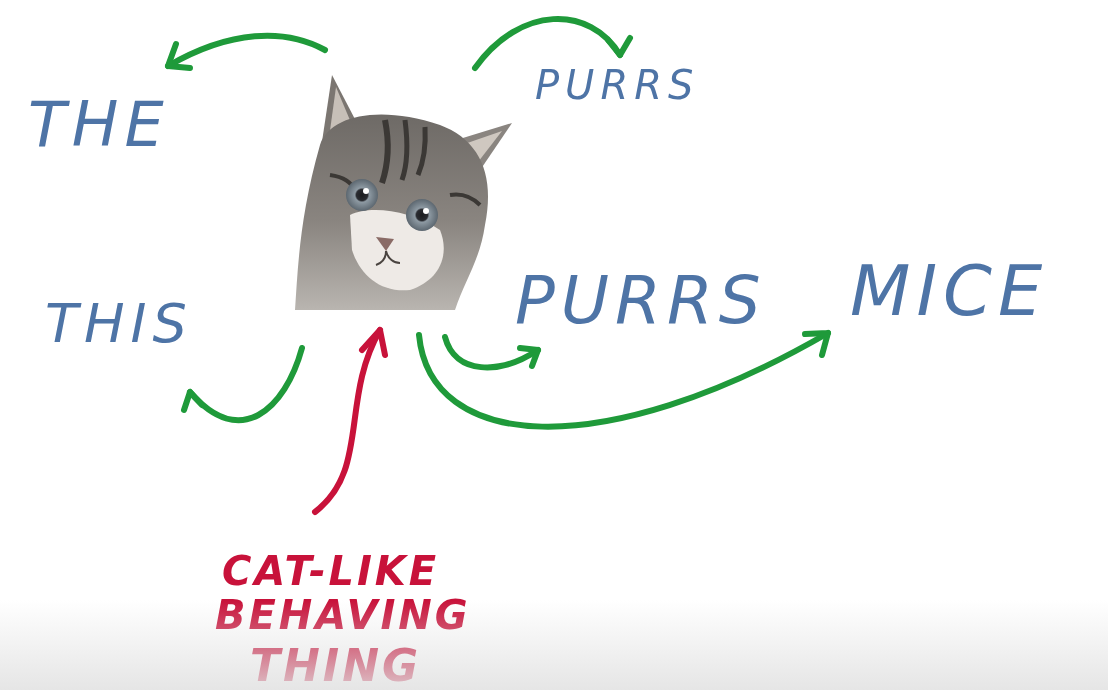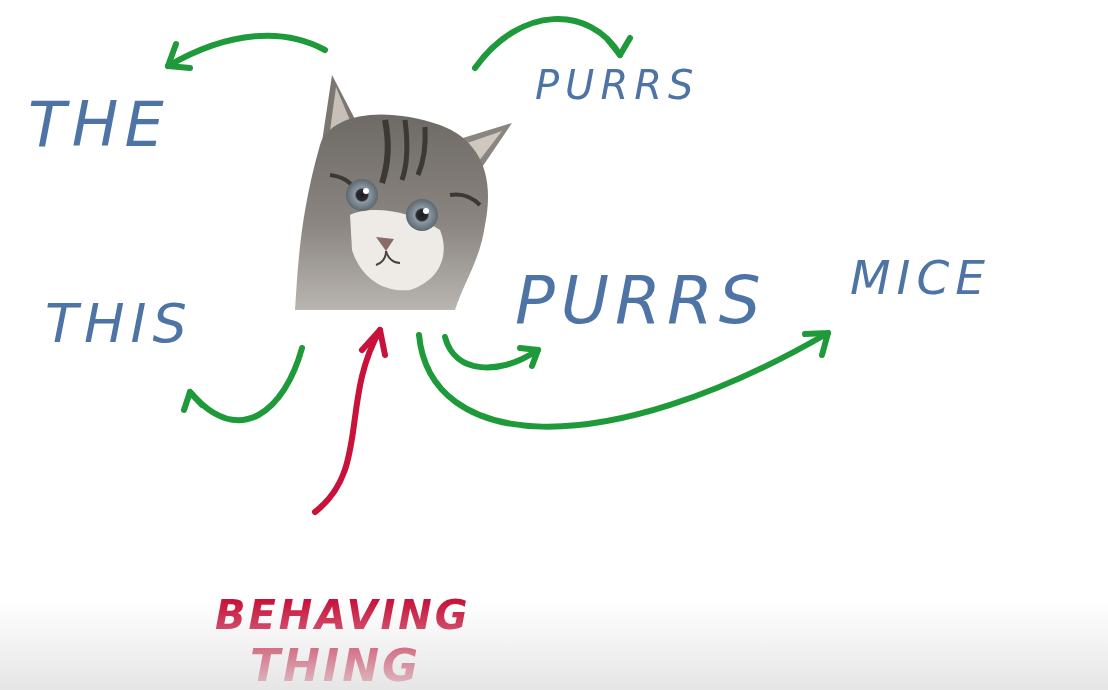--- a/index.html
+++ b/index.html
@@ -77,19 +77,20 @@
     <g fill="none" stroke="#c8123a" stroke-width="6" stroke-linecap="round" stroke-linejoin="round">
       <path d="M315,512 C370,470 340,400 380,330"></path>
       <path d="M380,330 L362,350 M380,330 L385,355"></path>
     </g>
   </svg>
 
   <div class="word" style="left:28px;top:88px;font-size:62px;">THE</div>
   <div class="word" style="left:535px;top:62px;font-size:40px;">PURRS</div>
   <div class="word" style="left:45px;top:292px;font-size:54px;">THIS</div>
   <div class="word" style="left:515px;top:262px;font-size:66px;">PURRS</div>
-  <div class="word" style="left:850px;top:250px;font-size:47px;">MICE</div>
+  <div class="word" style="left:850px;top:250px;font-size:70px;">MICE</div>
 
+  <div class="word red" style="left:222px;top:548px;font-size:40px;">CAT-LIKE</div>
   <div class="word red" style="left:215px;top:592px;font-size:40px;">BEHAVING</div>
   <div class="word red" style="left:250px;top:640px;font-size:44px;">THING</div>
 
   <div id="bottom-fade"></div>
 </div>
 
 </body></html>

